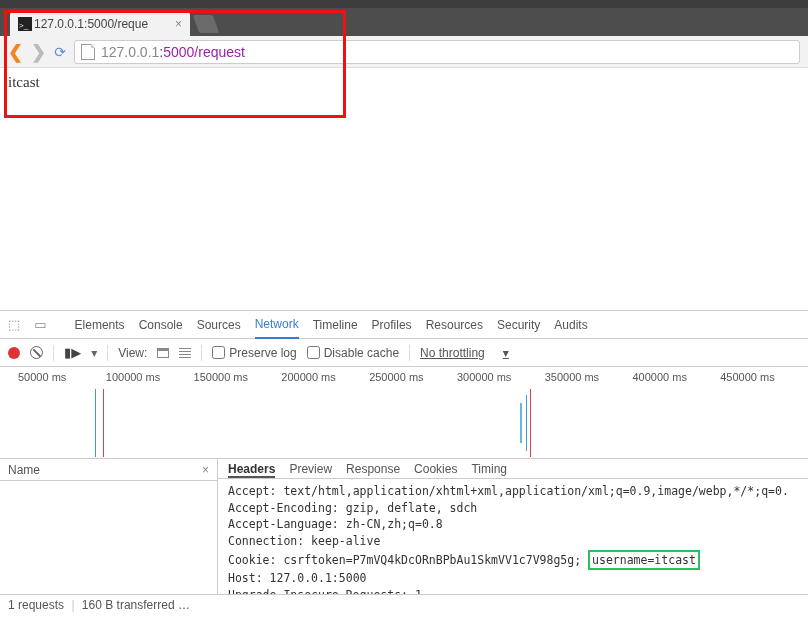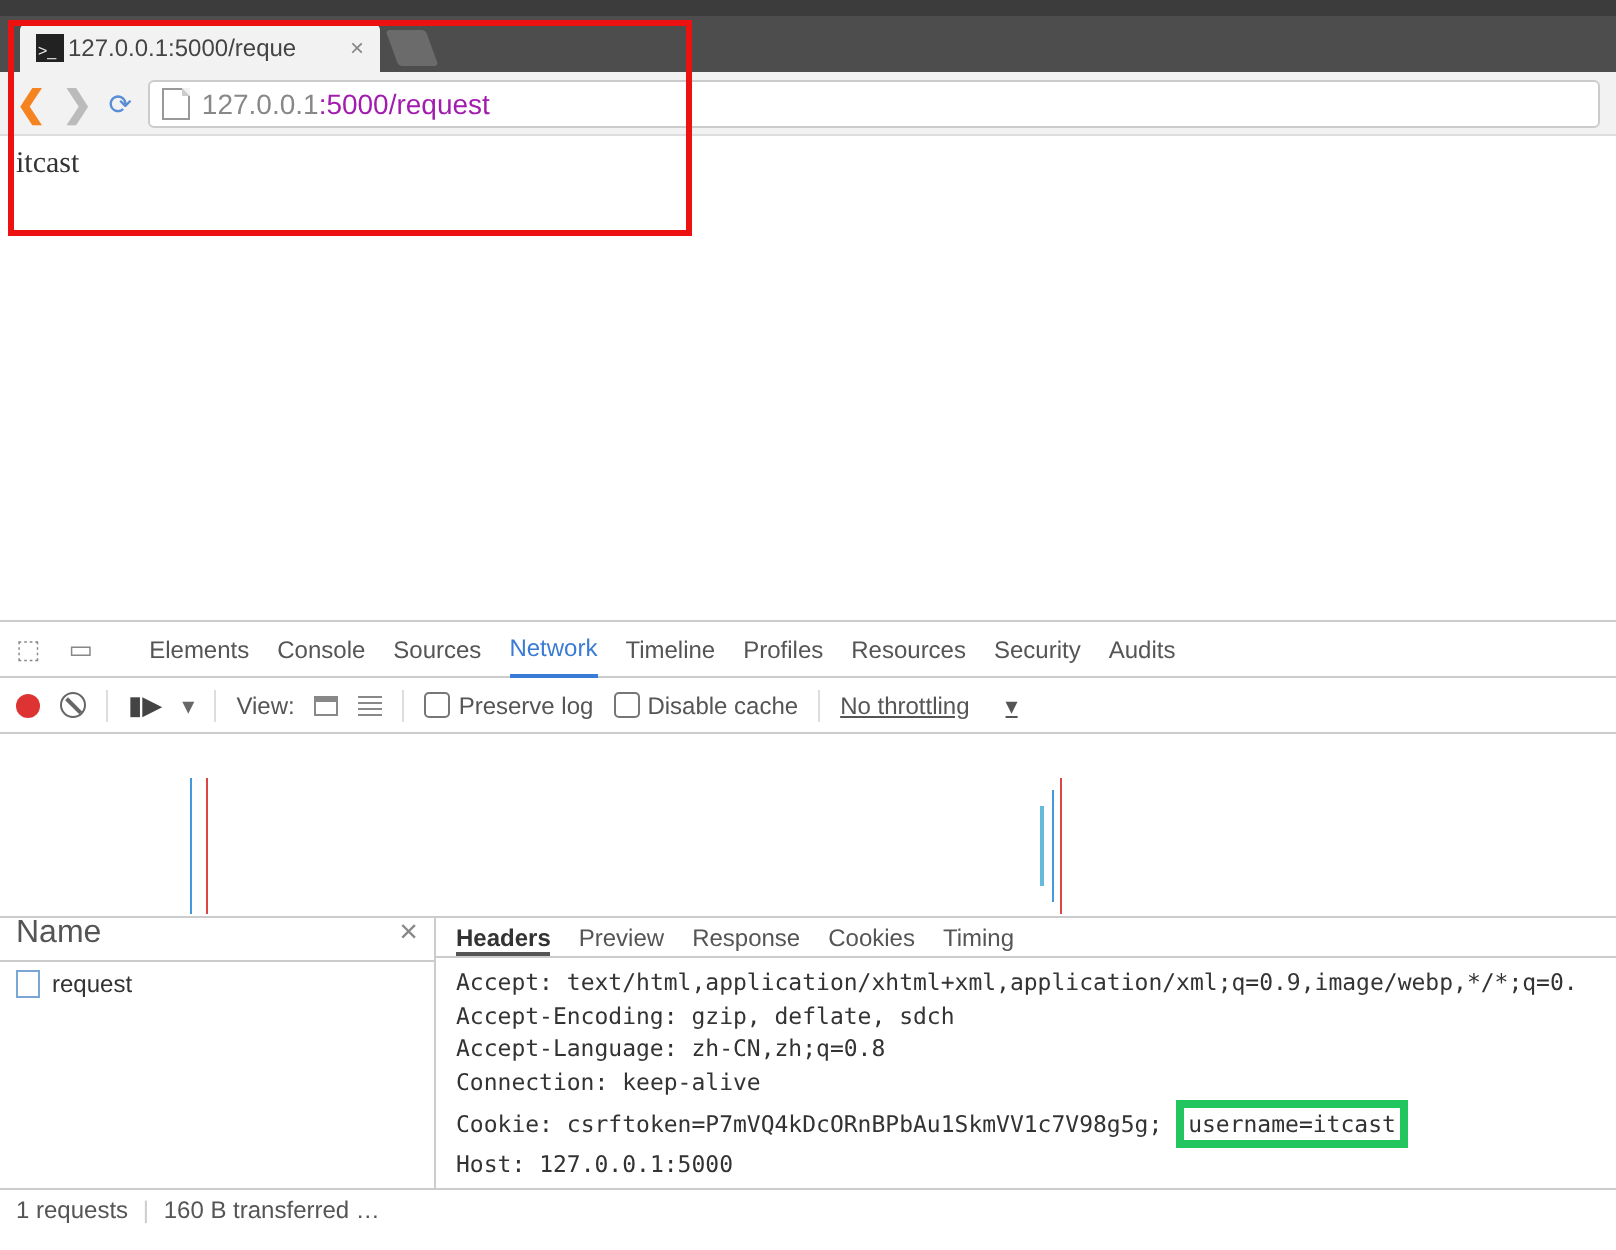--- a/index.html
+++ b/index.html
@@ -53,33 +53,33 @@
   .dt-timeline .marks { position: absolute; left: 95px; top: 22px; bottom: 0; width: 4px; }
   .dt-timeline .marks .r { width: 1px; height: 68px; background: #d44; position: absolute; left: 8px; }
   .dt-timeline .marks .b { width: 1px; height: 68px; background: #49d; position: absolute; left: 0; }
   .dt-timeline .marks2 { position: absolute; left: 520px; top: 22px; bottom: 0; }
   .dt-timeline .marks2 .l1 { width: 2px; height: 40px; background: #6bd; position: absolute; left: 0; top: 14px; }
   .dt-timeline .marks2 .l2 { width: 1px; height: 68px; background: #d44; position: absolute; left: 10px; }
   .dt-timeline .marks2 .l3 { width: 1px; height: 56px; background: #49d; position: absolute; left: 6px; top: 6px; }
   
   .dt-main { display: flex; height: 135px; }
   .dt-left { width: 218px; border-right: 1px solid #ccc; display: flex; flex-direction: column; }
-  .dt-left .hdr { height: 22px; border-bottom: 1px solid #ccc; padding: 4px 8px; font-size: 16px; color: #555; display: flex; justify-content: space-between; align-items: flex-end; }
+  .dt-left .hdr { height: 22px; border-bottom: 1px solid #ccc; padding: 4px 8px; font-size: 12px; color: #555; display: flex; justify-content: space-between; }
   .dt-left .hdr .x { color: #888; cursor: pointer; }
   .dt-left .row { padding: 4px 8px; display: flex; align-items: center; gap: 6px; font-size: 12px; }
   .dt-left .row.sel { background: #e8f0fe00; }
   .dt-left .fileicon { width: 12px; height: 14px; border: 1px solid #7aa7d6; background: #fff; }
   
   .dt-right { flex: 1; display: flex; flex-direction: column; overflow: hidden; }
   .dt-subtabs { display: flex; gap: 14px; height: 22px; border-bottom: 1px solid #ccc; padding: 3px 10px 0; font-size: 12px; color: #555; }
   .dt-subtabs .active { color: #333; border-bottom: 2px solid #555; padding-bottom: 0; font-weight: 600; }
   .dt-subtabs span { cursor: pointer; }
   .dt-headers { padding: 4px 10px; font-family: Menlo, Consolas, monospace; font-size: 11.5px; line-height: 1.45; color: #333; white-space: nowrap; overflow: hidden; }
   .dt-headers b { font-weight: 400; }
-  .red-box-2 { border: 4px solid #22c55e; padding: 0 2px; display: inline-block; }
+  .red-box-2 { border: 2px solid #22c55e; padding: 0 2px; display: inline-block; }
   
   .dt-status { border-top: 1px solid #ccc; height: 22px; padding: 3px 8px; font-size: 12px; color: #555; }
   .dt-status .sep2 { color: #ccc; margin: 0 4px; }
 </style>
 </head>
 <body>
 
 <div class="titlebar" data-name="window-titlebar"></div>
 <div class="tabstrip" data-name="tab-strip">
   <div class="tab" data-name="browser-tab">
@@ -144,40 +144,47 @@
         <span>Disable cache</span>
       </label>
     <span class="sep"></span>
     <span class="throttling" data-name="throttling-select">
       <span>No throttling</span>
       <span data-name="chevron-down-icon">▾</span>
     </span>
   </div>
 
   <div class="dt-timeline" data-name="network-timeline">
+    <div class="ticks" data-name="timeline-ticks">
+      <span>50000 ms</span>
+      <span>100000 ms</span>
+      <span>150000 ms</span>
+      <span>200000 ms</span>
+      <span>250000 ms</span>
+      <span>300000 ms</span>
+      <span>350000 ms</span>
+      <span>400000 ms</span>
+      <span>450000 ms</span>
+    </div>
     <div class="marks" data-name="timeline-marker-1">
         <div class="b"></div>
         <div class="r"></div>
       </div>
     <div class="marks2" data-name="timeline-marker-2">
         <div class="l1"></div>
         <div class="l3"></div>
         <div class="l2"></div>
       </div>
   </div>
 
   <div class="dt-main" data-name="network-main">
     <div class="dt-left" data-name="request-list">
       <div class="hdr">
         <span data-name="name-column-header">Name</span>
         <span class="x" data-name="close-panel-icon">×</span>
-      </div>
-      <div class="row sel" data-name="request-row">
-        <span class="fileicon" data-name="file-icon"></span>
-        <span data-name="request-name">request</span>
       </div>
     </div>
     <div class="dt-right" data-name="request-detail">
       <div class="dt-subtabs" data-name="detail-subtabs">
         <span class="active" data-name="headers-subtab">Headers</span>
         <span data-name="preview-subtab">Preview</span>
         <span data-name="response-subtab">Response</span>
         <span data-name="cookies-subtab">Cookies</span>
         <span data-name="timing-subtab">Timing</span>
       </div>

